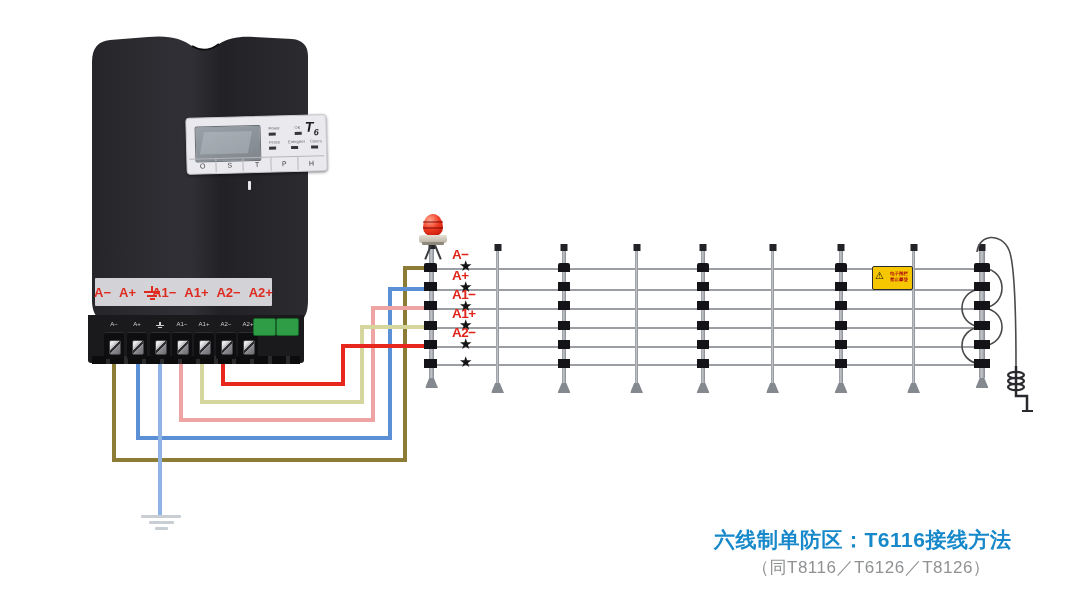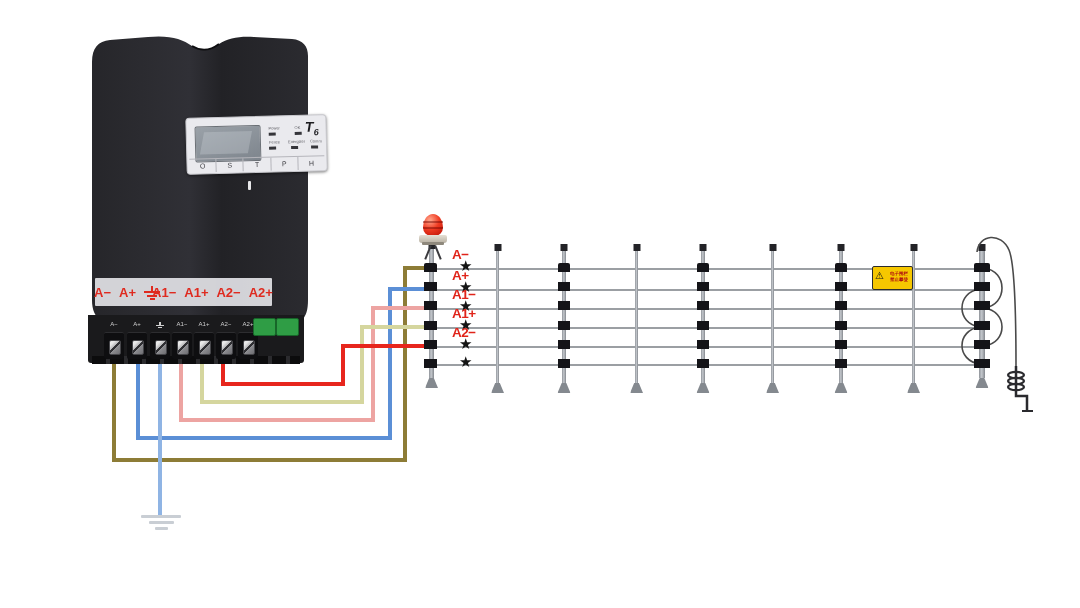--- a/index.html
+++ b/index.html
@@ -263,14 +263,16 @@
         <path d="M71,146 L71,172" stroke="#2a2a2e" stroke-width="2.5" fill="none"></path>
         <ellipse cx="71" cy="155" rx="8" ry="3.2" stroke="#2a2a2e" stroke-width="2.2" fill="none"></ellipse>
         <ellipse cx="71" cy="161" rx="8" ry="3.2" stroke="#2a2a2e" stroke-width="2.2" fill="none"></ellipse>
         <ellipse cx="71" cy="167" rx="8" ry="3.2" stroke="#2a2a2e" stroke-width="2.2" fill="none"></ellipse>
         <path d="M71,172 L71,176 L82,176 L82,191" stroke="#2a2a2e" stroke-width="2.5" fill="none"></path>
         <path d="M77,191 L88,191" stroke="#2a2a2e" stroke-width="2" fill="none"></path>
       </g>
     </svg>
   </div>
 
+  <div class="abs foot1">六线制单防区：T6116接线方法</div>
+  <div class="abs foot2">（同T8116／T6126／T8126）</div>
 
 </div>
 
 </body></html>

